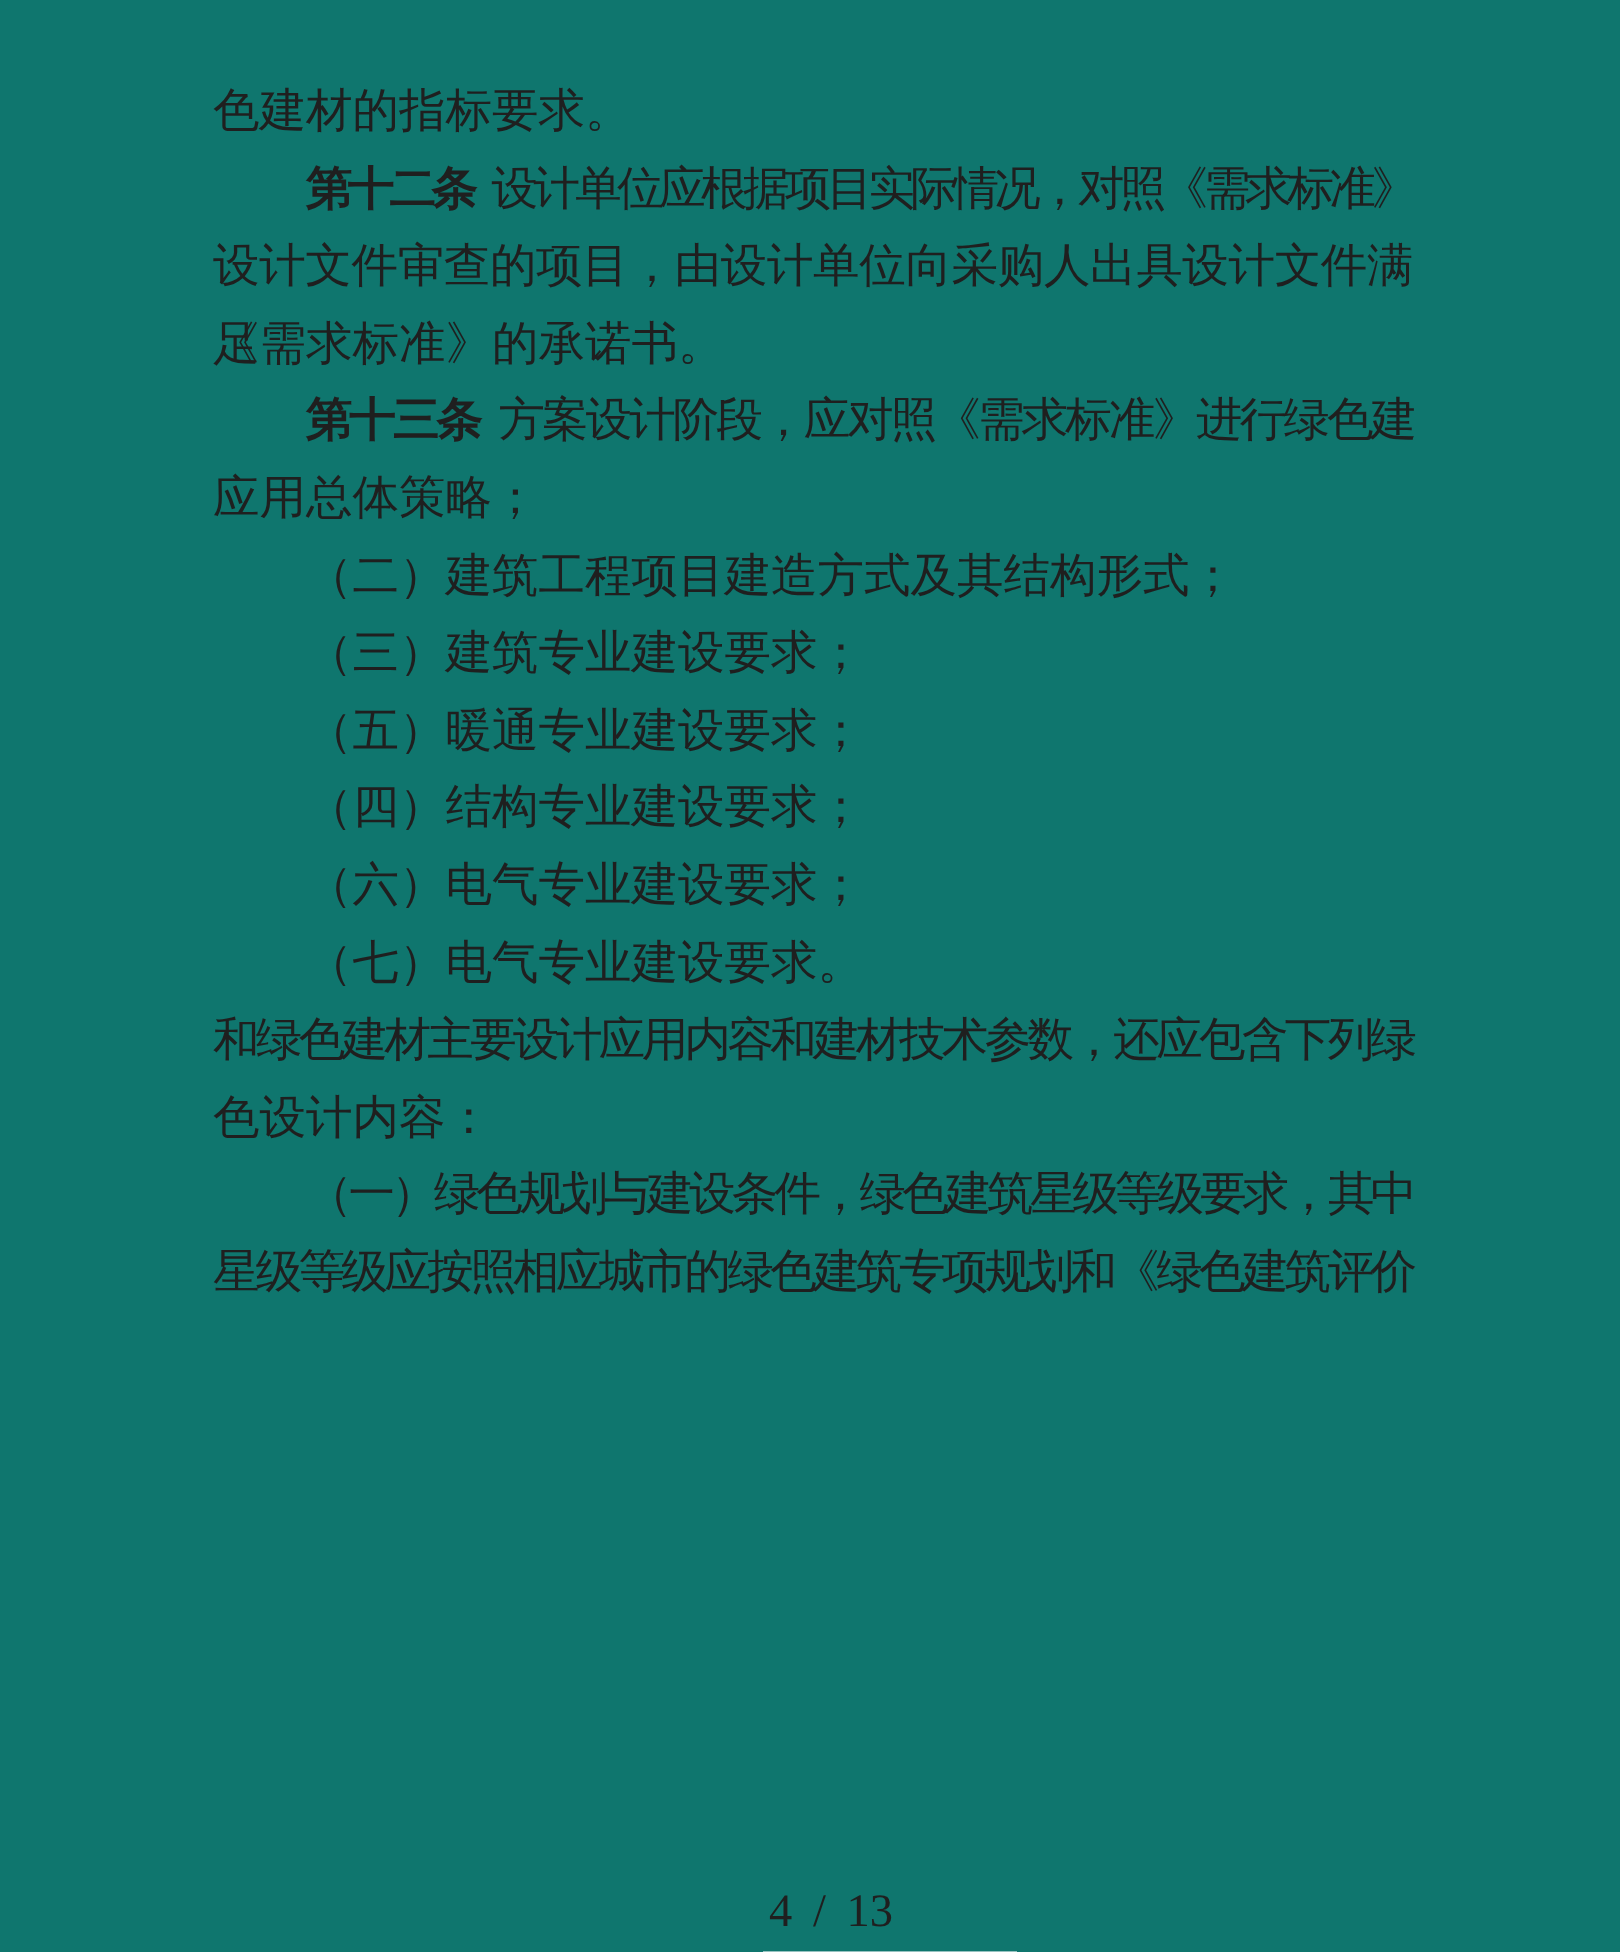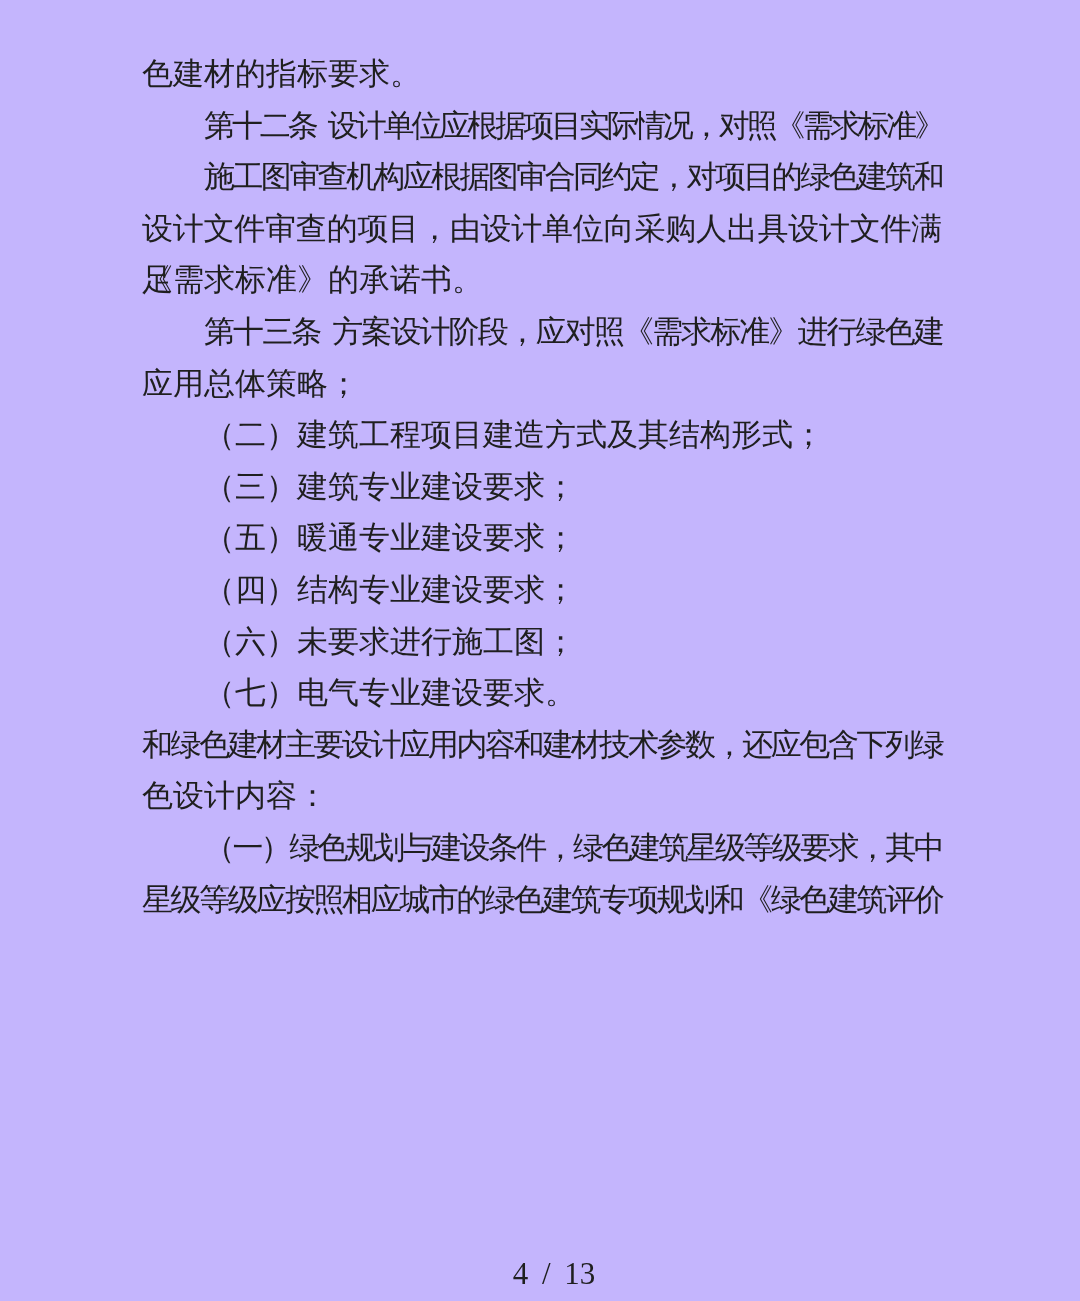--- a/index.html
+++ b/index.html
@@ -4,21 +4,21 @@
 <style>
   html, body {
     margin: 0;
     padding: 0;
     background: #ffffff;
   }
   .page {
     position: relative;
     width: 1080px;
     height: 1301px;
-    background: #c4b5fd;
+    background: #0f766e;
     overflow: hidden;
     font-family: "Liberation Serif", "DejaVu Serif", serif;
     color: #1f1f1f;
   }
   .content {
     position: absolute;
     left: 142px;
     top: 48px;
     width: 800px;
   }
@@ -32,21 +32,21 @@
   .fill {
     text-align: justify;
     text-align-last: justify;
     text-justify: inter-character;
   }
   .t2 { letter-spacing: -2.7px; }
   .t3 { letter-spacing: -3.2px; }
   .tC { letter-spacing: -0.35px; }
   .line b {
     font-family: "Liberation Sans", "DejaVu Sans", sans-serif;
-    font-weight: 400;
+    font-weight: 700;
   }
   .line b:not(:empty) { margin-right: 12px; }
   .footer {
     position: absolute;
     top: 1252px;
     left: 14px;
     width: 1080px;
     text-align: center;
     font-size: 31px;
     line-height: 44px;
@@ -58,42 +58,41 @@
 <body>
 
 <div class="page">
   <div class="content">
 
     <div class="line"><b></b><span>色建材的指标要求。</span></div>
 
     <div class="line indent fill t3"><b>第十二条</b><span>设计单位应根据项目实际情况，对照《需求标准》</span></div>
 
 
-    <div class="line indent fill t2"><b></b><span>施工图审查机构应根据图审合同约定，对项目的绿色建筑和</span></div>
 
 
     <div class="line fill tC"><b></b><span>设计文件审查的项目，由设计单位向采购人出具设计文件满足</span></div>
 
     <div class="line"><b></b><span>《需求标准》的承诺书。</span></div>
 
     <div class="line indent fill t2"><b>第十三条</b><span>方案设计阶段，应对照《需求标准》进行绿色建</span></div>
 
 
 
     <div class="line"><b></b><span>应用总体策略；</span></div>
 
     <div class="line indent"><b></b><span>（二）建筑工程项目建造方式及其结构形式；</span></div>
 
     <div class="line indent"><b></b><span>（三）建筑专业建设要求；</span></div>
 
     <div class="line indent"><b></b><span>（五）暖通专业建设要求；</span></div>
 
     <div class="line indent"><b></b><span>（四）结构专业建设要求；</span></div>
 
-    <div class="line indent"><b></b><span>（六）未要求进行施工图；</span></div>
+    <div class="line indent"><b></b><span>（六）电气专业建设要求；</span></div>
 
     <div class="line indent"><b></b><span>（七）电气专业建设要求。</span></div>
 
 
     <div class="line fill t2"><b></b><span>和绿色建材主要设计应用内容和建材技术参数，还应包含下列绿</span></div>
 
     <div class="line"><b></b><span>色设计内容：</span></div>
 
     <div class="line indent fill t2"><b></b><span>（一）绿色规划与建设条件，绿色建筑星级等级要求，其中</span></div>
 

